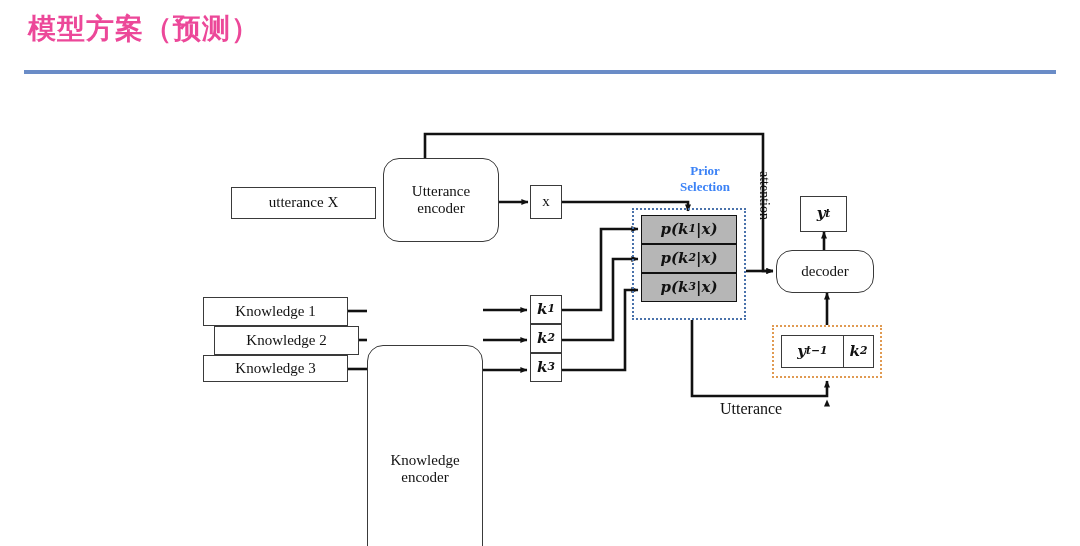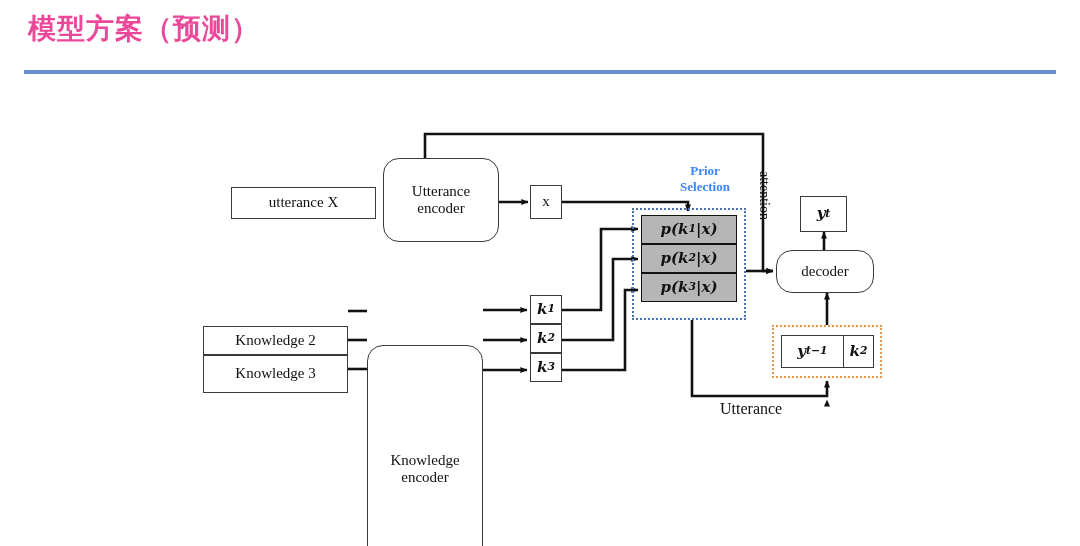--- a/index.html
+++ b/index.html
@@ -168,24 +168,27 @@
       <path d="M348,311 L367,311"></path>
       <path d="M348,340 L367,340"></path>
       <path d="M348,369 L367,369"></path>
     </g>
   </svg>
 
   <div class="dbox" style="left:203px; top:187px; width:145px; height:32px;margin-left:28px;">
     <span>utterance X</span>
   </div>
 
-  <div class="dbox" style="left:203px; top:326px; width:145px; height:29px;">
+  <div class="dbox" style="left:203px; top:297px; width:145px; height:29px;">
+    <span>Knowledge 1</span>
+  </div>
+  <div class="dbox" style="left:214px; top:326px; width:145px; height:29px;">
     <span>Knowledge 2</span>
   </div>
-  <div class="dbox" style="left:203px; top:355px; width:145px; height:38px;">
+  <div class="dbox" style="left:203px; top:355px; width:145px; height:27px;">
     <span>Knowledge 3</span>
   </div>
 
   <div class="dbox rounded" style="left:367px; top:158px; width:116px; height:84px; flex-direction:column;margin-left:16px;">
     <span>Utterance</span>
     <span>encoder</span>
   </div>
 
   <div class="dbox rounded" style="left:367px; top:297px; width:116px; height:255px; flex-direction:column; justify-content:flex-start; padding-top:106px;margin-top:48px;">
     <span>Knowledge</span>

